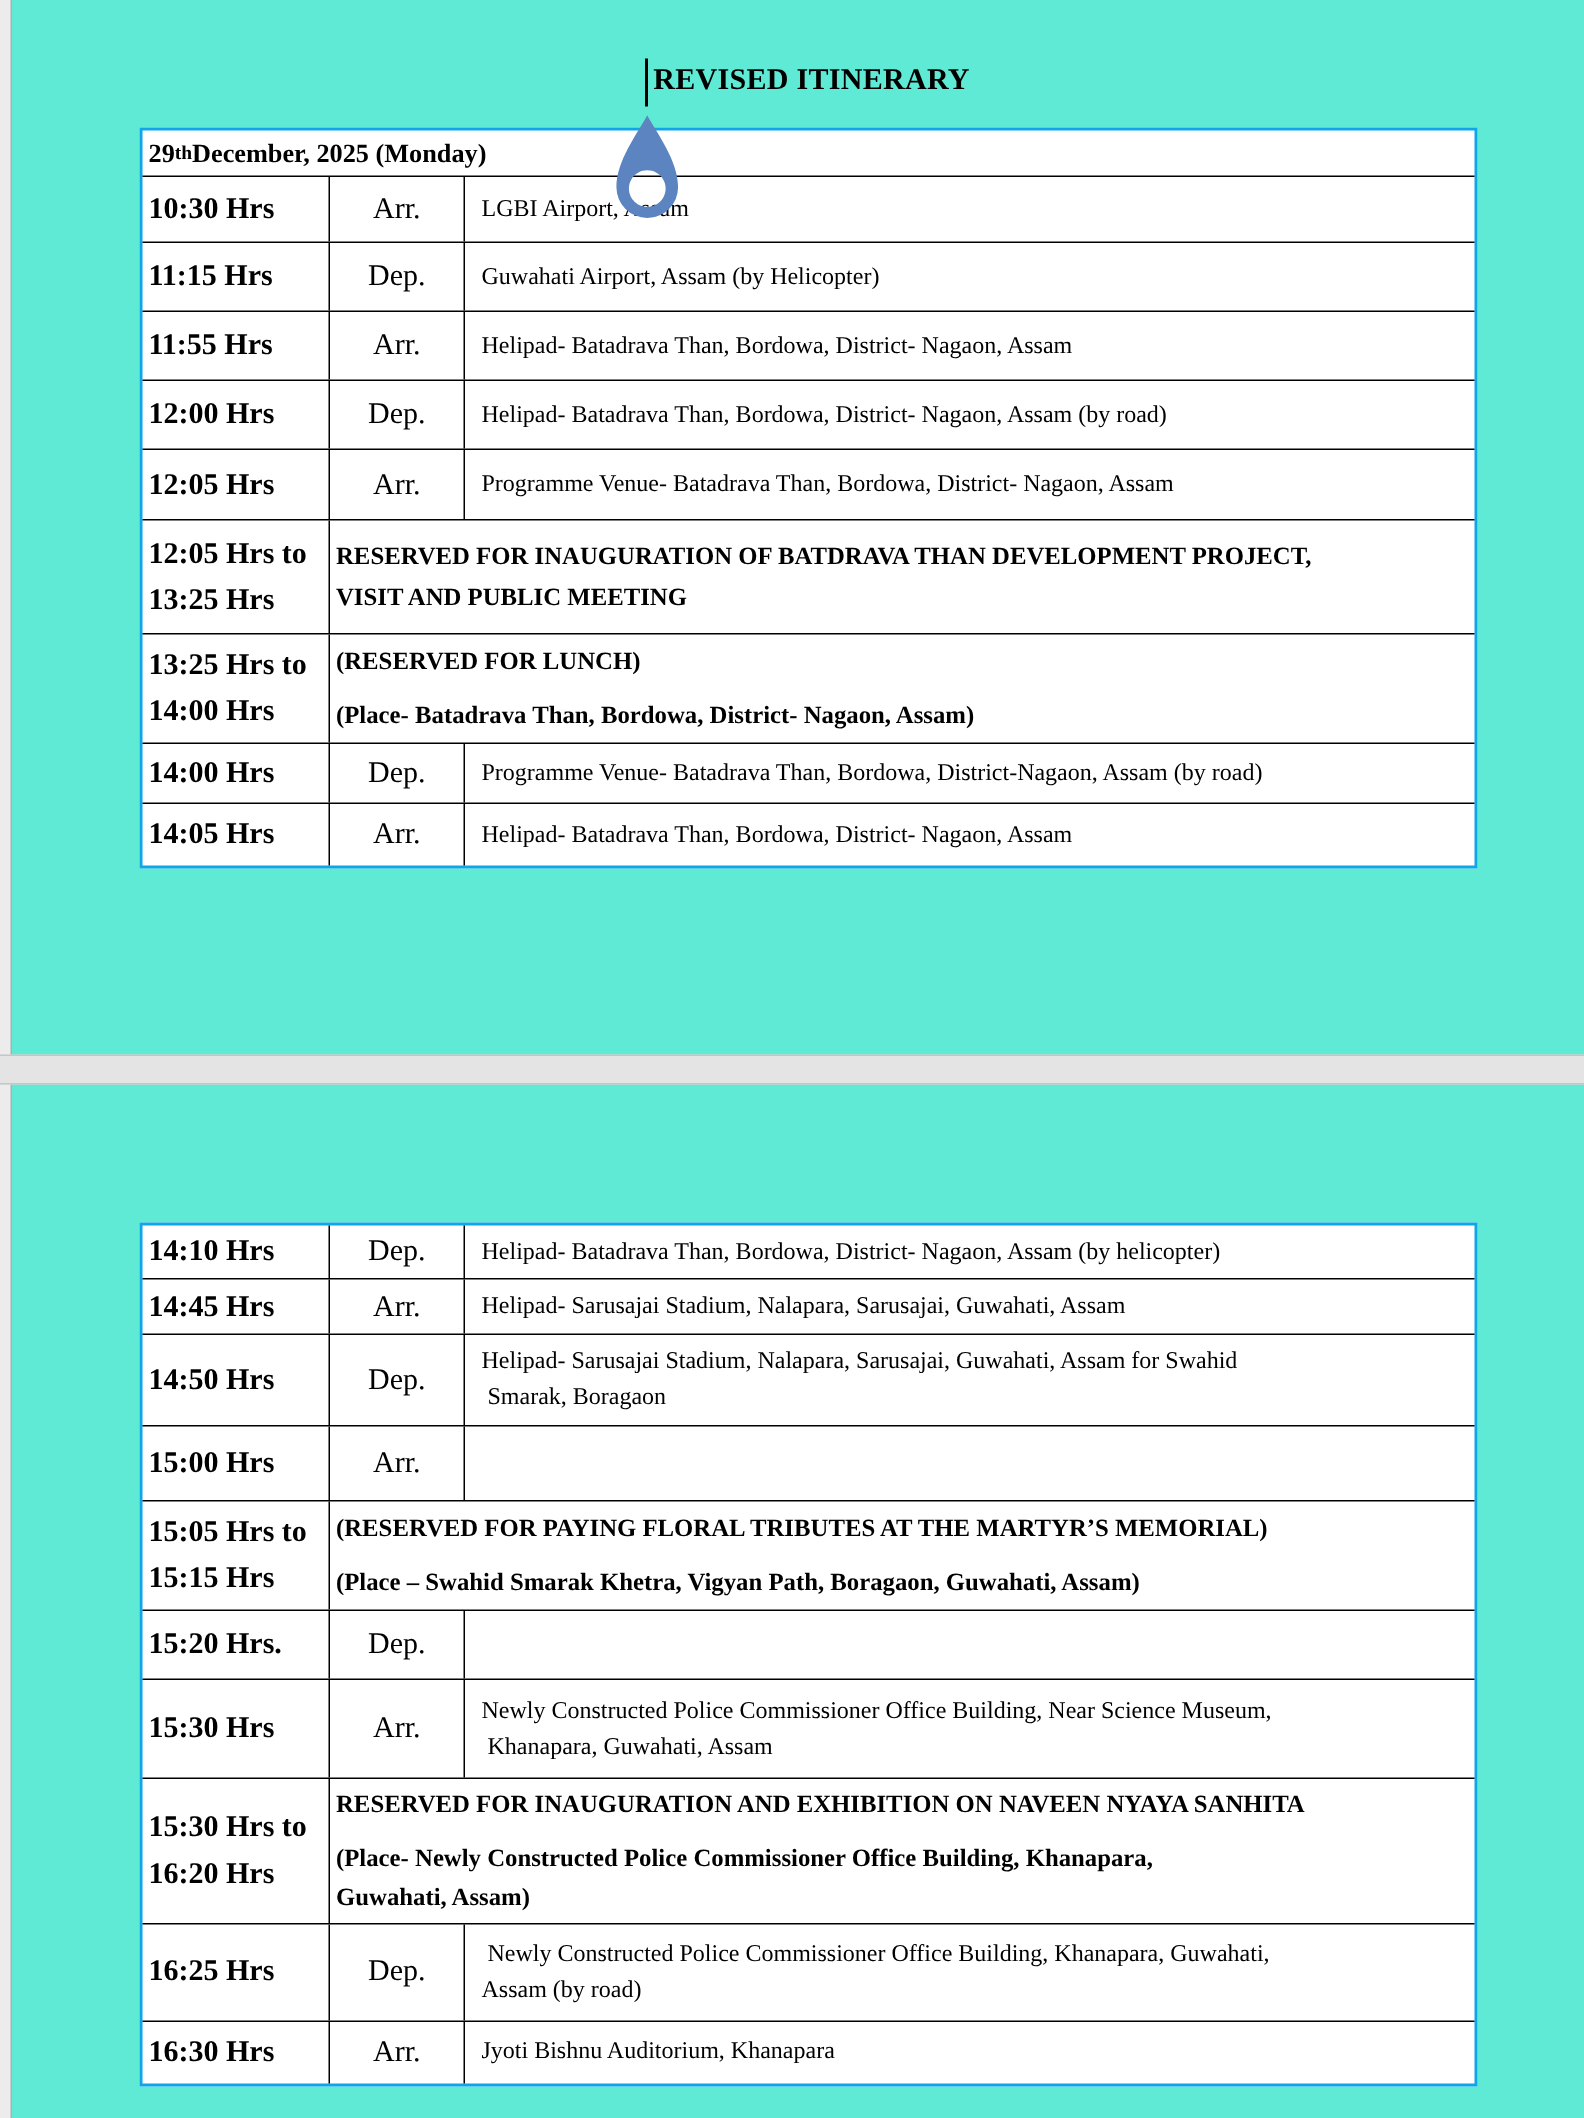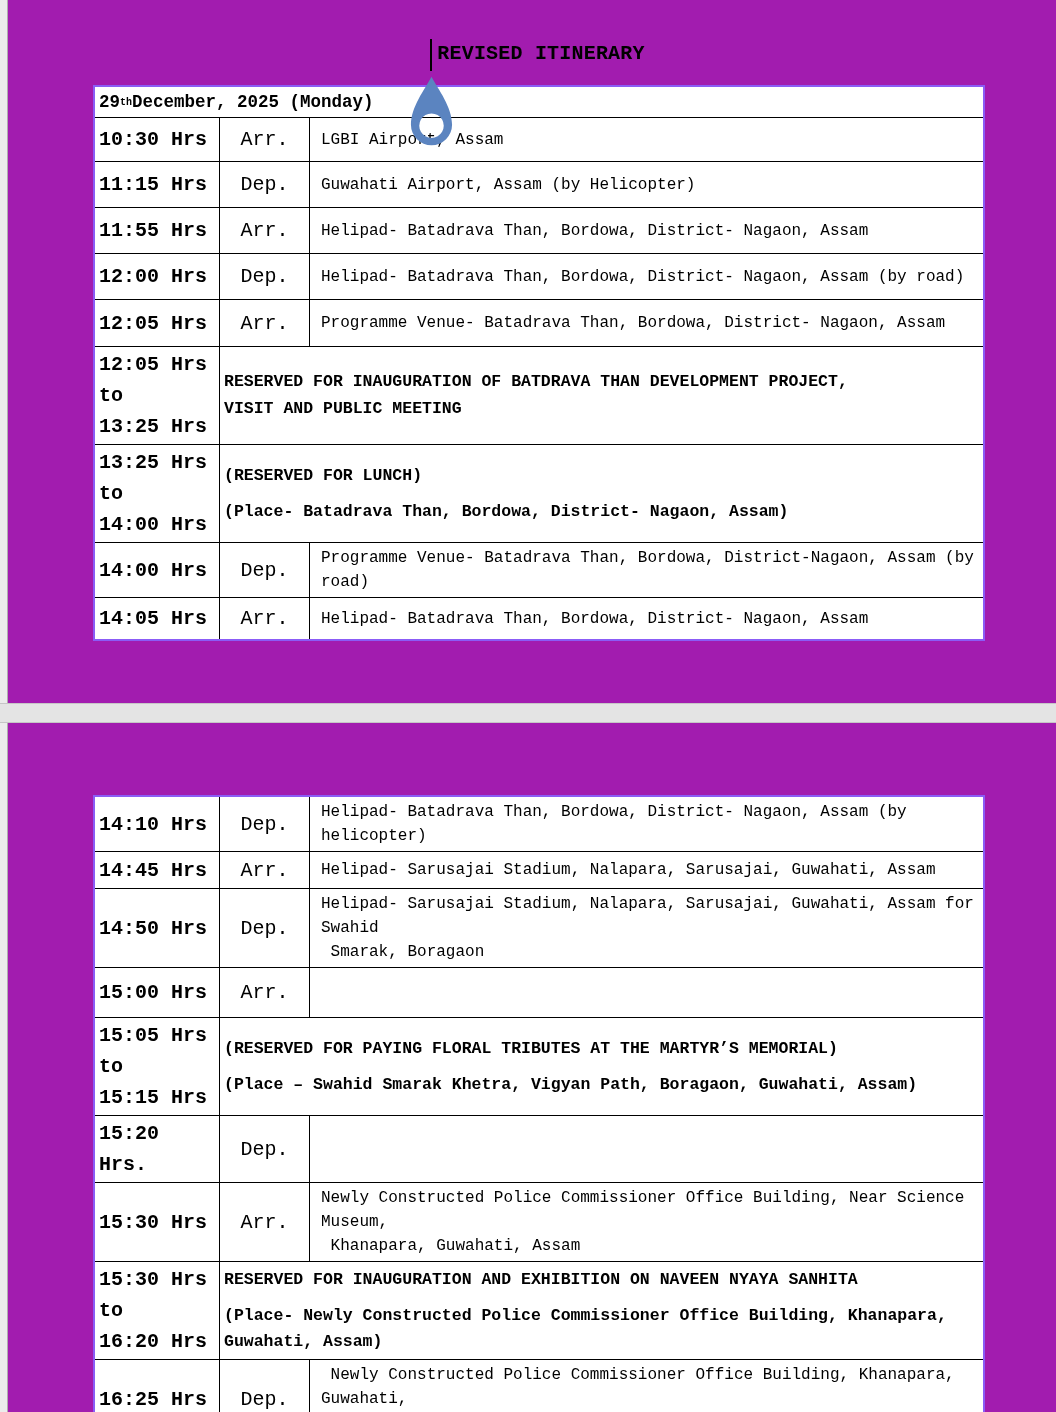--- a/index.html
+++ b/index.html
@@ -1,19 +1,19 @@
 <!DOCTYPE html>
 <html><head>
 <meta charset="utf-8">
 <style>
   html,body { margin:0; padding:0; background:#ffffff; }
   .screen {
     position:relative; width:1056px; height:1412px;
-    background:#a21caf; overflow:hidden;
-    font-family:Liberation Mono, monospace;
+    background:#5eead4; overflow:hidden;
+    font-family:Liberation Serif, serif;
     color:#000;
   }
   .left-strip {
     position:absolute; left:0; top:0; width:7px; height:1412px;
     background:#ececec; border-right:1px solid #aeaeae;
   }
   .page-break-band {
     position:absolute; left:0; top:703px; width:1056px; height:18px;
     background:#e4e4e4; border-top:1px solid #c6c6c6; border-bottom:1px solid #c6c6c6;
     z-index:3;
@@ -22,25 +22,25 @@
     position:absolute; top:42px; left:13px; width:1056px;
     text-align:center; font-weight:bold; font-size:20px; letter-spacing:0.2px;
   }
   .caret {
     position:absolute; left:430px; top:39px; width:2px; height:32px; background:#000; z-index:5;
   }
   .drag-handle { position:absolute; left:408px; top:75px; z-index:6; }
 
   .itable {
     position:absolute; left:93px; width:892px;
-    border:2px solid #8b5cf6; box-sizing:border-box;
+    border:2px solid #0ea5e9; box-sizing:border-box;
     background:#fff;
   }
   .t1 { top:85px; }
-  .t2 { top:795px; }
+  .t2 { top:815px; }
   .trow { display:flex; border-bottom:1.5px solid #000; box-sizing:border-box; }
   .trow:last-child { border-bottom:none; }
   .cell { box-sizing:border-box; display:flex; align-items:center; }
   .time {
     width:125px; border-right:1.5px solid #000; padding:2px 2px 2px 4px;
     font-weight:bold; font-size:20px; white-space:pre-wrap; line-height:1.55;
   }
   .code {
     width:90px; border-right:1.5px solid #000; justify-content:center;
     font-size:20px; padding:2px;
@@ -52,21 +52,21 @@
   .merged {
     flex:1; padding:4px 8px 4px 4px;
     flex-direction:column; justify-content:center; align-items:flex-start;
     font-weight:bold; font-size:16.5px;
   }
   .merged .heading { white-space:pre-wrap; line-height:1.6; }
   .merged .place { white-space:pre-wrap; line-height:1.55; margin-top:10px; }
   .date-cell {
     flex:1; padding:3px 4px; font-weight:bold; font-size:17.5px;
   }
-  sup { font-size:10px; vertical-align:super; }
+  sup { font-size:13px; vertical-align:super; }
 </style>
 </head>
 <body>
 
 <div class="screen">
 
   <div class="left-strip"></div>
 
   <div>
     <div class="doc-title">REVISED ITINERARY</div>

